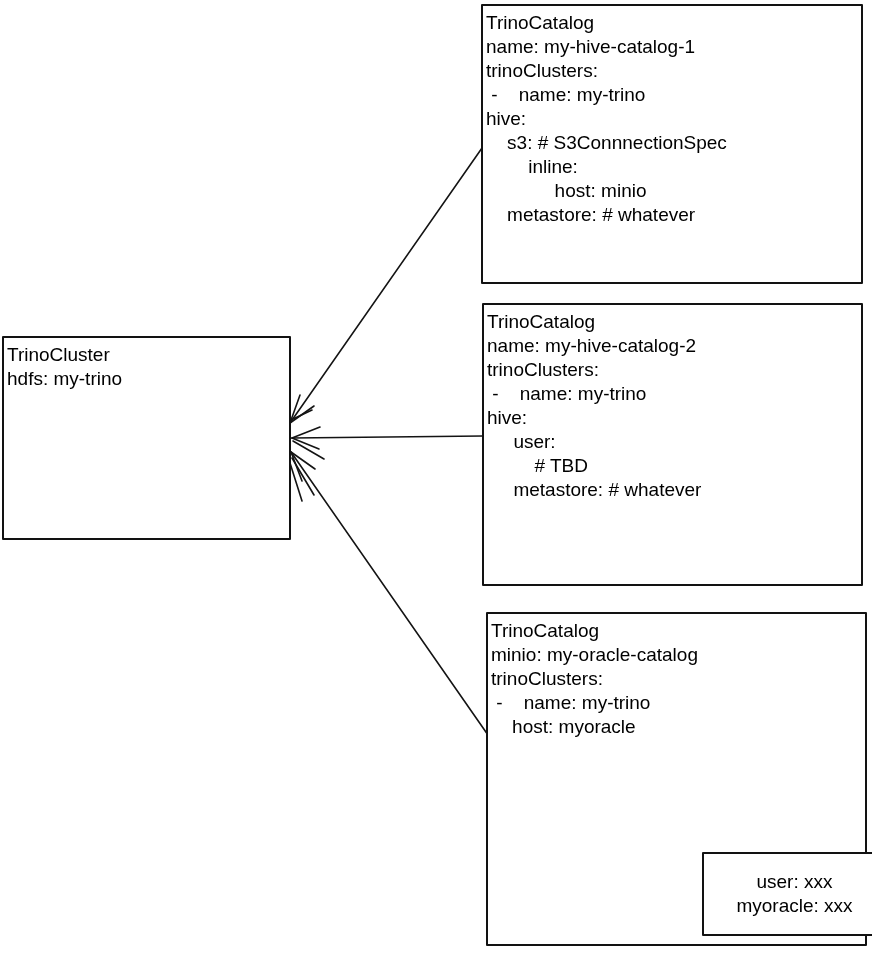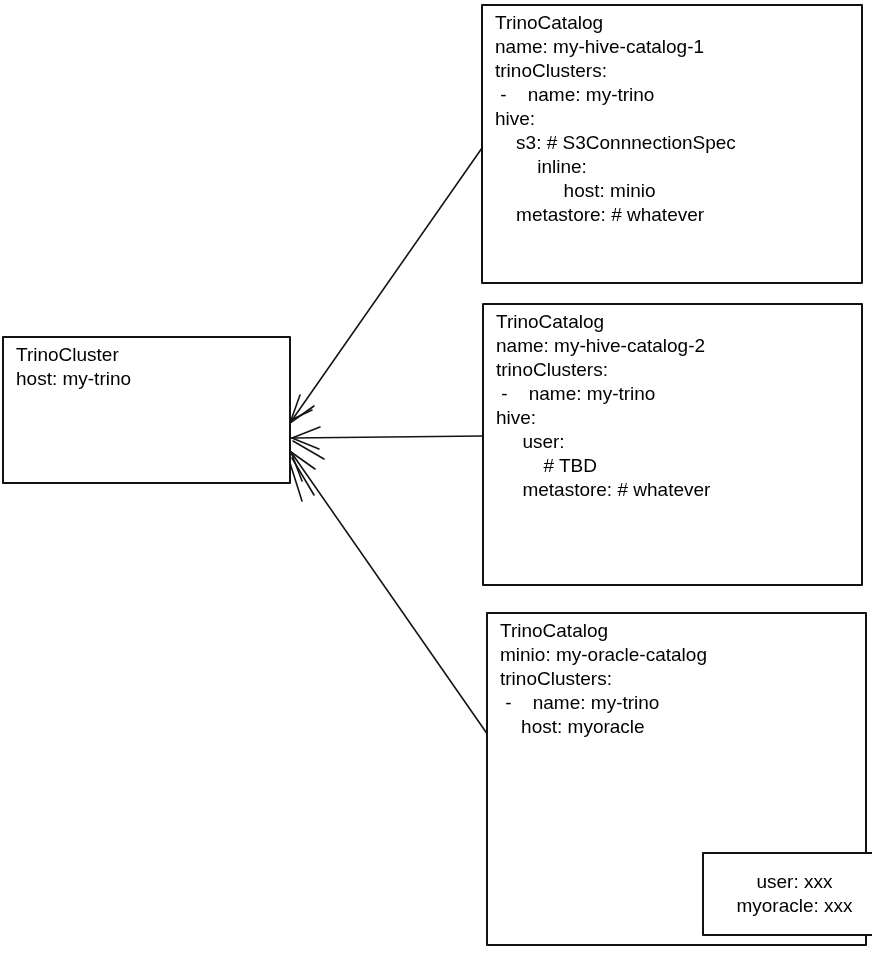--- a/index.html
+++ b/index.html
@@ -17,26 +17,26 @@
     left: 0; top: 0;
     width: 872px; height: 954px;
     pointer-events: none;
   }
   .box {
     position: absolute;
     background: #ffffff;
     border: 2px solid #121212;
     border-radius: 1px;
     box-sizing: border-box;
-    padding: 5px 12px;
+    padding: 5px 3px;
     font-size: 19px;
     line-height: 24px;
   }
   .yl { white-space: pre; }
-  .box.cluster { left: 2px;   top: 336px; width: 289px; height: 148px; }
+  .box.cluster { left: 2px;   top: 336px; width: 289px; height: 204px; }
   .box.cat1    { left: 481px; top: 4px;   width: 382px; height: 280px; }
   .box.cat2    { left: 482px; top: 303px; width: 381px; height: 283px; }
   .box.cat3    { left: 486px; top: 612px; width: 381px; height: 334px; }
   .box.secret  {
     left: 702px; top: 852px; width: 185px; height: 84px;
     display: flex; flex-direction: column; justify-content: center;
     align-items: center; text-align: center; padding: 2px;
   }
   svg path, svg line { stroke: #141414; stroke-width: 1.6; fill: none; stroke-linecap: round; }
 </style>
@@ -68,21 +68,21 @@
     <g>
       <path d="M760,816 C767,829 776,841 786,850"></path>
       <path d="M757,819 C765,830 772,838 780,845"></path>
       <path d="M787,851 L781,835"></path>
       <path d="M787,851 L771,842"></path>
     </g>
   </svg>
 
   <div class="box cluster">
     <div class="yl">TrinoCluster</div>
-    <div class="yl">host: my-trino</div>
+    <div class="yl">hdfs: my-trino</div>
   </div>
 
   <div class="box cat1">
     <div class="yl">TrinoCatalog</div>
     <div class="yl">name: my-hive-catalog-1</div>
     <div class="yl">trinoClusters:</div>
     <div class="yl"> -    name: my-trino</div>
     <div class="yl">hive:</div>
     <div class="yl">    s3: # S3ConnnectionSpec</div>
     <div class="yl">        inline:</div>

